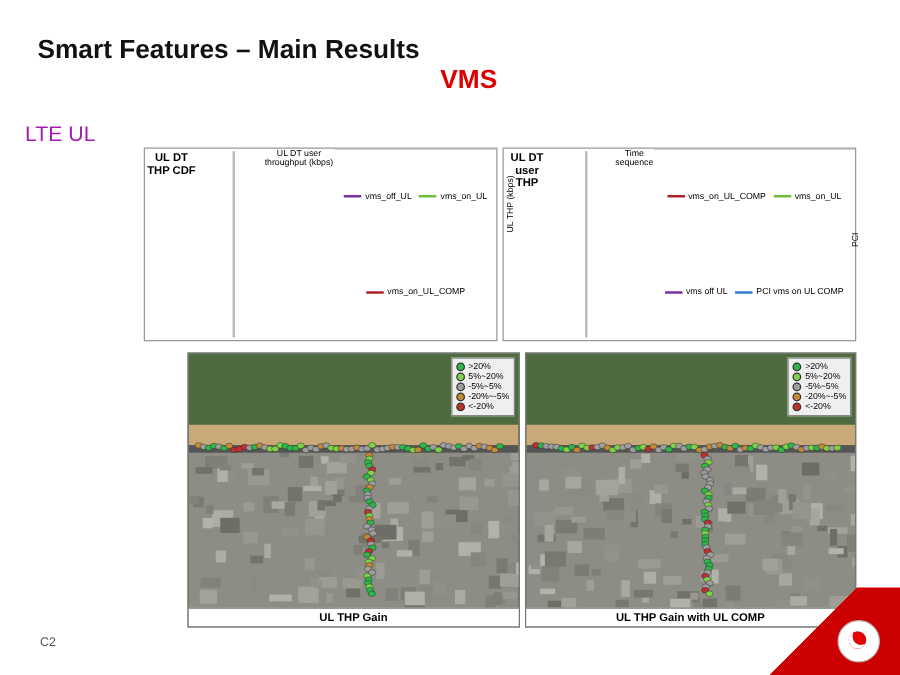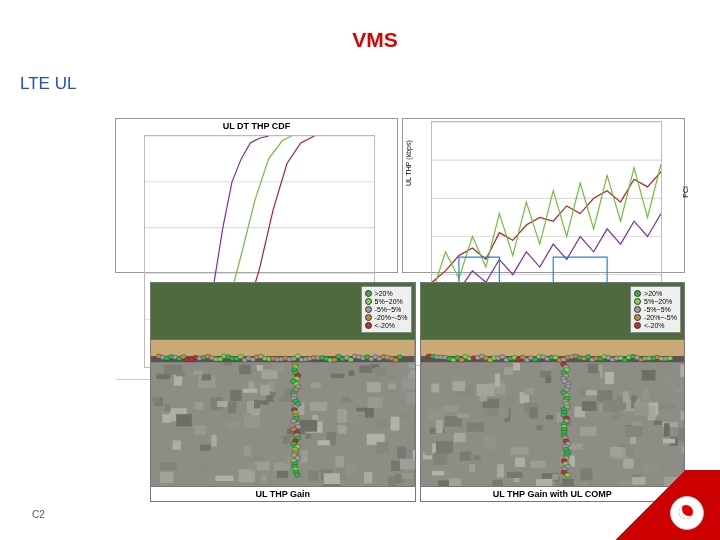--- a/index.html
+++ b/index.html
@@ -7,32 +7,32 @@
     width: 720px;
     height: 540px;
     font-family: Arial, Helvetica, sans-serif;
     background: #fff;
     position: relative;
     overflow: hidden;
   }
   .title-block { padding: 28px 0 10px 30px; }
   .title-line1 { font-size: 21px; font-weight: bold; color: #111; }
   .title-line2 { font-size: 21px; font-weight: bold; color: #d00; text-align: center; }
-  .subtitle { padding: 12px 0 0 20px; font-size: 17px; color: #1d4ed8; }
+  .subtitle { padding: 12px 0 0 20px; font-size: 17px; color: #a21caf; }
   .charts-row {
     position: absolute; left: 115px; top: 118px;
     width: 570px; height: 155px;
     display: flex; gap: 4px;
   }
   .chart-box {
     flex: 1 1 50%;
     border: 1px solid #999;
     background: #fff;
     position: relative;
-    display: flex; flex-direction: column;
+    display: flex; flex-direction: row;
     font-size: 8px;
   }
   .chart-title { text-align: center; font-weight: bold; font-size: 9px; padding: 2px 0; }
   .plot-area { flex: 1; position: relative; margin: 2px 22px 2px 28px; border: 1px solid #bbb; }
   .ylabel { position: absolute; left: 2px; top: 50%; transform: rotate(-90deg) translateX(10px); transform-origin: left top; font-size: 7px; }
   .ylabel2 { position: absolute; right: 2px; top: 50%; transform: rotate(-90deg) translateX(10px); transform-origin: right top; font-size: 7px; }
   .xlabel { text-align: center; font-size: 7px; padding: 1px 0; }
   .legend-row {
     display: flex; justify-content: center; gap: 6px;
     font-size: 7px; padding: 2px 2px 3px; flex-wrap: wrap;
@@ -89,20 +89,21 @@
     content: ""; position: absolute; left: 8px; top: 8px;
     width: 14px; height: 14px; border-radius: 50%;
     background: #e60000;
     box-shadow: inset 3px -3px 0 0 #fff;
   }
 </style>
 </head>
 <body>
 
 <div class="title-block">
+  <div class="title-line1">Smart Features – Main Results</div>
   <div class="title-line2">VMS</div>
 </div>
 
 <div class="subtitle">LTE UL</div>
 
 <div class="charts-row">
 
   <div class="chart-box">
     <div class="chart-title">UL DT THP CDF</div>
     <div class="plot-area">
@@ -128,20 +129,21 @@
           <span>vms_on_UL</span>
         </div>
         <div class="legend-item">
           <div class="swatch" style="background: rgb(176, 32, 42);"></div>
           <span>vms_on_UL_COMP</span>
         </div>
       </div>
   </div>
 
   <div class="chart-box">
+    <div class="chart-title">UL DT user THP</div>
     <div class="ylabel">UL THP (kbps)</div>
     <div class="ylabel2">PCI</div>
     <div class="plot-area">
       <svg viewBox="0 0 100 100" preserveAspectRatio="none" id="svg-thp">
           <line x1="0" x2="100" y1="100" y2="100" stroke="#ddd" stroke-width="0.5"></line>
           <line x1="0" x2="100" y1="83.33333333333334" y2="83.33333333333334" stroke="#ddd" stroke-width="0.5"></line>
           <line x1="0" x2="100" y1="66.66666666666667" y2="66.66666666666667" stroke="#ddd" stroke-width="0.5"></line>
           <line x1="0" x2="100" y1="50" y2="50" stroke="#ddd" stroke-width="0.5"></line>
           <line x1="0" x2="100" y1="33.33333333333334" y2="33.33333333333334" stroke="#ddd" stroke-width="0.5"></line>
           <line x1="0" x2="100" y1="16.666666666666657" y2="16.666666666666657" stroke="#ddd" stroke-width="0.5"></line>

